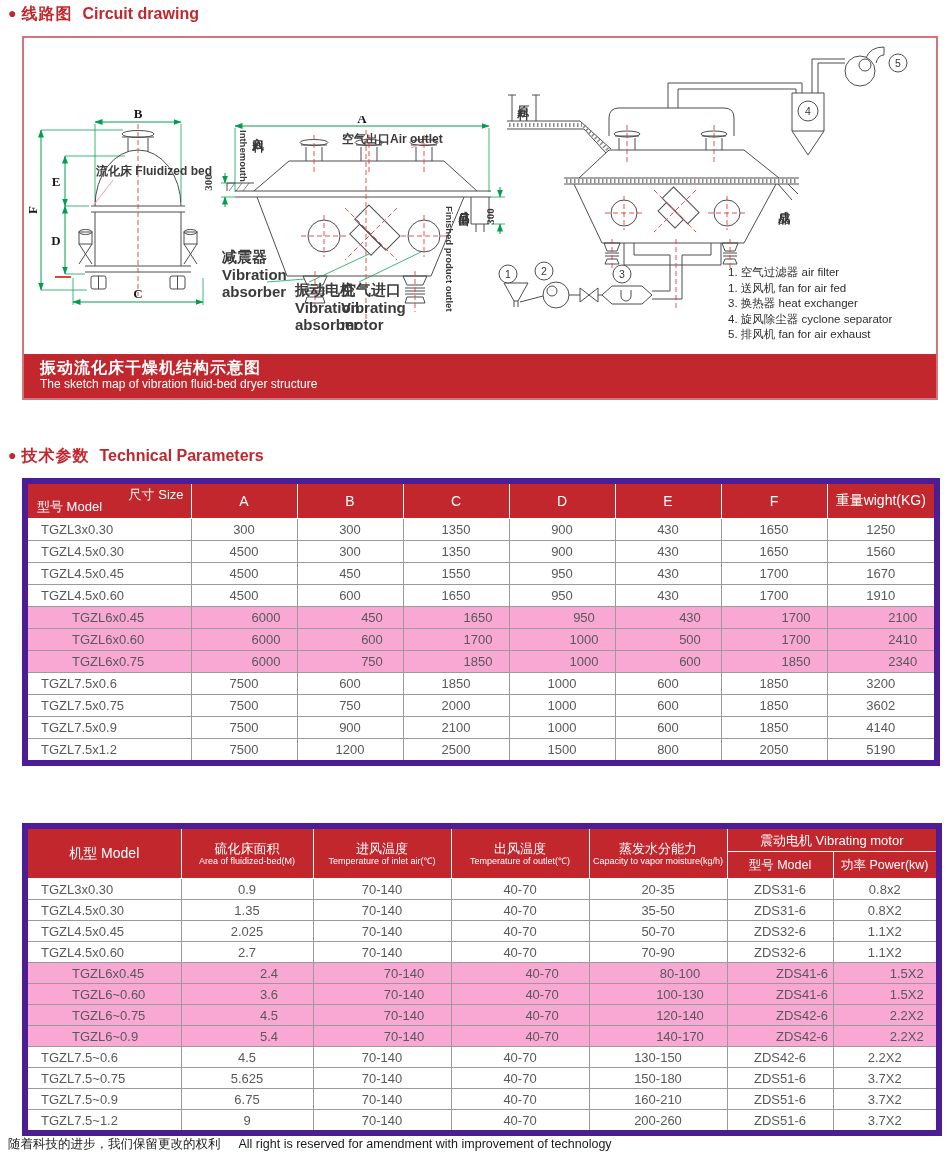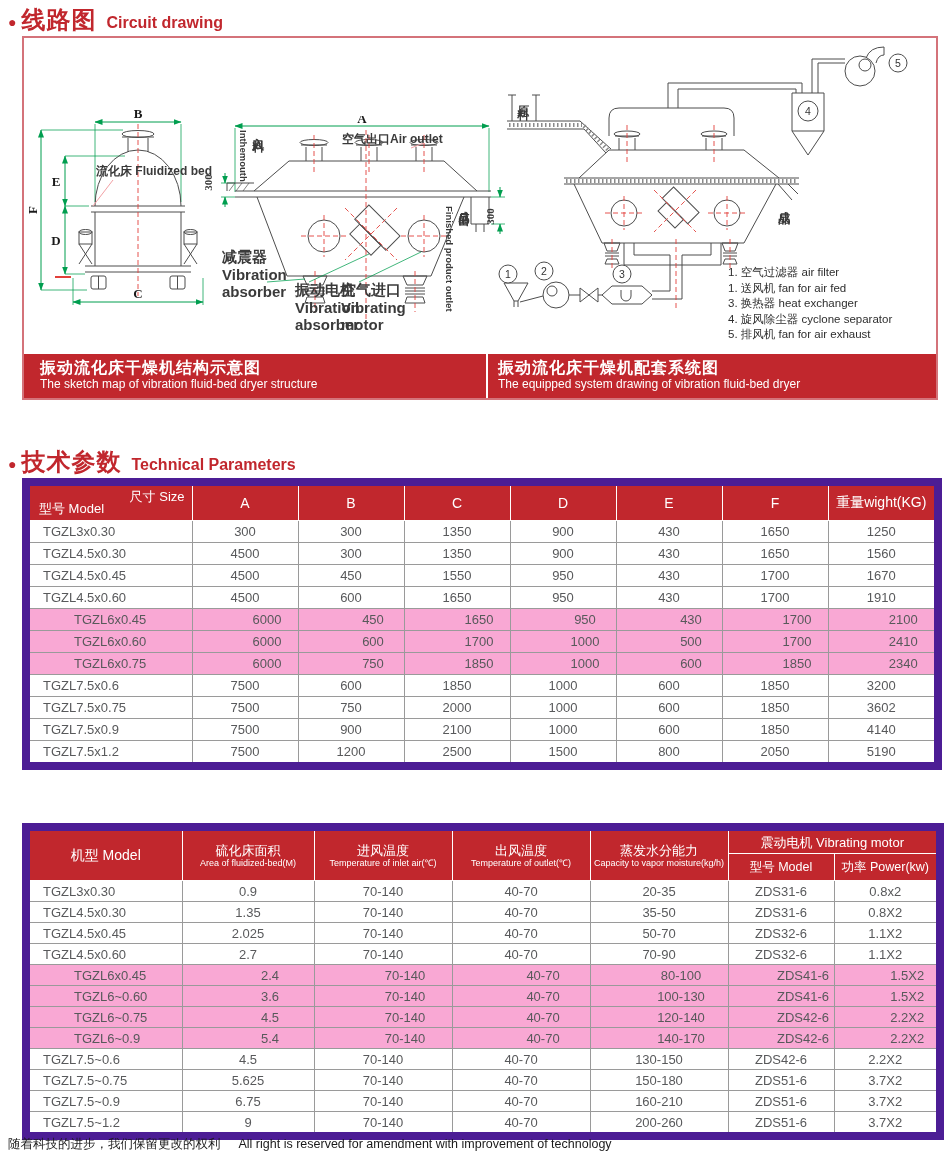--- a/index.html
+++ b/index.html
@@ -2,44 +2,44 @@
 <html><head>
 <meta charset="utf-8">
 <style>
   html,body{margin:0;padding:0;}
   body{width:950px;height:1155px;background:#fff;font-family:"Liberation Sans",sans-serif;}
   .page{position:relative;width:950px;height:1155px;overflow:hidden;}
 
   
   .sec-head{position:absolute;left:8px;display:flex;align-items:baseline;color:#c1272d;font-weight:bold;}
   .sec-head .bullet{font-size:14px;margin-right:5px;position:relative;top:-1px;}
-  .sec-head .zh{font-size:24px;letter-spacing:1px;margin-right:10px;}
+  .sec-head .zh{font-size:16px;letter-spacing:1px;margin-right:10px;}
   .sec-head .en{font-size:16px;}
 
   
   .draw-box{position:absolute;left:22px;top:36px;width:912px;height:360px;border:2px solid #d4737a;background:#fff;}
   .draw-area{position:relative;width:100%;height:314px;}
   .caption-band{position:absolute;left:0;bottom:0;width:100%;height:44px;background:#c1272d;display:flex;}
   .caption{color:#fff;padding:4px 0 0 16px;box-sizing:border-box;}
-  .caption.c1{width:462px;}
+  .caption.c1{width:414px;}
   .caption.c2{flex:1;border-left:2px solid #fff;padding-left:10px;}
   .cap-zh{font-size:16px;font-weight:bold;letter-spacing:1px;line-height:19px;}
   .cap-en{font-size:12px;line-height:15px;}
 
   .dsvg{position:absolute;}
   .lbl{position:absolute;color:#3a3a3a;font-size:15px;line-height:1.18;white-space:pre-line;font-weight:bold;}
   .lbl.big{font-size:12px;}
   .vzh{writing-mode:vertical-rl;text-orientation:upright;letter-spacing:2px;font-size:12px;}
   .ven{writing-mode:vertical-rl;font-size:9.5px;letter-spacing:0;}
   .rot90{transform:rotate(-90deg);transform-origin:center;font-family:"Liberation Serif",serif;font-size:11px;}
   .legend{line-height:15.5px;font-size:11.5px;font-weight:normal;color:#2e2e2e;white-space:nowrap;}
   .legend span{display:block;}
 
   
-  table.tbl{position:absolute;left:22px;width:912px;border-collapse:collapse;table-layout:fixed;border:8px solid #4c1d95;}
+  table.tbl{position:absolute;left:22px;width:912px;border-collapse:collapse;table-layout:fixed;border:6px solid #4c1d95;}
   .tbl th{background:#c1272d;color:#fff;font-weight:normal;border:1px solid #fff;padding:0;}
   .tbl td{border:1px solid #9a9a9a;color:#58595b;font-size:13px;text-align:center;padding:0;background:#fff;}
   #table1 td{height:21px;}
   #table2 td{height:20px;}
   .tbl td.model{text-align:left;padding-left:13px;}
   .tbl tr.hl td{background:#f9a8d4;padding-left:44px;}
   .corner{position:relative;height:34px;background-image:linear-gradient(to bottom right,rgba(0,0,0,0) 49.5%,#fff 49.5%,#fff 50.6%,rgba(0,0,0,0) 50.6%);}
   .corner .ct{position:absolute;top:2px;right:7px;font-size:13px;}
   .corner .cb{position:absolute;bottom:2px;left:9px;font-size:13px;}
   .colhead{font-size:14px;}
@@ -288,24 +288,20 @@
         <span>3. 换热器 heat exchanger</span>
         <span>4. 旋风除尘器 cyclone separator</span>
         <span>5. 排风机 fan for air exhaust</span>
       </div>
     </div>
 
     <div class="caption-band">
       <div class="caption c1">
         <div class="cap-zh">振动流化床干燥机结构示意图</div>
         <div class="cap-en">The sketch map of vibration fluid-bed dryer structure</div>
-      </div>
-      <div class="caption c2">
-        <div class="cap-zh">振动流化床干燥机配套系统图</div>
-        <div class="cap-en">The equipped system drawing of vibration fluid-bed dryer</div>
       </div>
     </div>
   </div>
 
   <div class="sec-head" style="top:446px;">
     <span class="bullet">●</span>
     <span class="zh">技术参数</span>
     <span class="en">Technical Parameters</span>
   </div>
 

